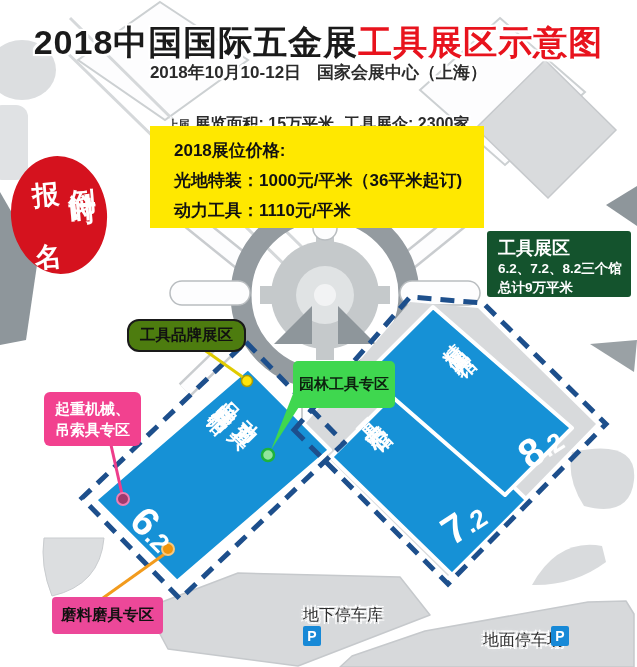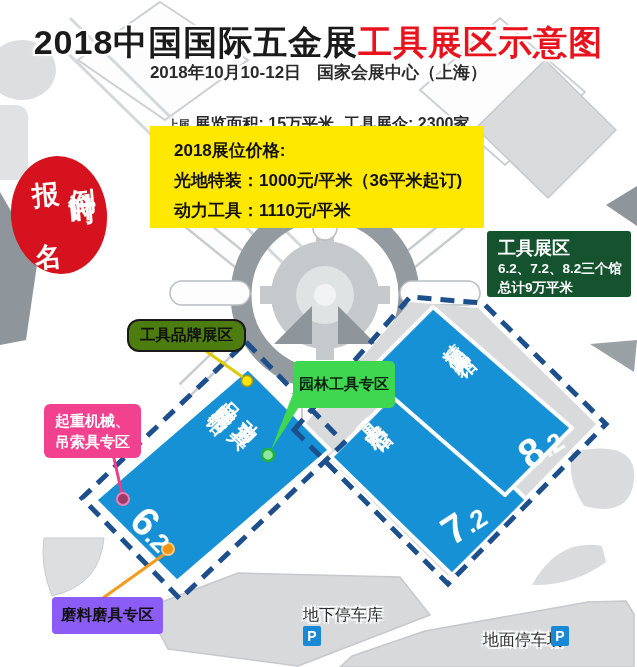--- a/index.html
+++ b/index.html
@@ -25,23 +25,23 @@
   #badge .c2{left:20px;top:82px;}
   #badge .c3{left:57px;top:14px;writing-mode:vertical-rl;text-orientation:upright;line-height:30px;letter-spacing:4px;}
   #zoneBox{left:487px;top:231px;width:144px;height:66px;box-sizing:border-box;background:#14532d;
            border-radius:3px;color:#fff;padding:6px 11px;}
   #zoneBox .z1{font-size:18px;font-weight:bold;line-height:22px;}
   #zoneBox .z2,#zoneBox .z3{font-size:13.5px;font-weight:bold;line-height:19px;white-space:nowrap;}
   .maplabel{font-weight:bold;white-space:nowrap;}
   #brandLabel{left:127px;top:319px;background:#4d7c0f;border:2px solid #1a1a1a;border-radius:12px;
               padding:4px 11px;font-size:15.5px;color:#111;}
   #gardenLabel{left:293px;top:345px;background:#3fd74f;border-radius:5px;padding:14px 6px;font-size:15px;color:#0d220f;margin-top:16px;}
-  #liftLabel{left:44px;top:404px;background:#f2418f;border-radius:6px;padding:6px 11px;font-size:15px;
+  #liftLabel{left:44px;top:392px;background:#f2418f;border-radius:6px;padding:6px 11px;font-size:15px;
              color:#fff;line-height:21px;text-align:center;}
-  #abrLabel{left:52px;top:597px;background:#8b5cf6;border-radius:4px;padding:8px 9px;font-size:15.5px;color:#111;}
+  #abrLabel{left:52px;top:597px;background:#ec4899;border-radius:4px;padding:8px 9px;font-size:15.5px;color:#111;}
   .hall-name{color:#fff;font-weight:bold;font-size:20px;writing-mode:vertical-rl;text-orientation:upright;
              white-space:pre;letter-spacing:4px;line-height:27px;}
   #h62name{left:186px;top:385px;width:54px;height:124px;transform:rotate(45deg);}
   #h72name{left:381px;top:393px;width:27px;height:124px;transform:rotate(-45deg);}
   #h82name{left:465px;top:319px;width:27px;height:124px;transform:rotate(-45deg);}
   .hall-num{display:flex;align-items:baseline;justify-content:center;color:#fff;font-weight:bold;width:80px;height:50px;}
   .hall-num .num-major{font-size:40px;}
   .hall-num .num-minor{font-size:26px;}
   #h62num{left:111px;top:506px;transform:rotate(45deg);}
   #h72num{left:425px;top:500px;transform:rotate(-33deg);}

